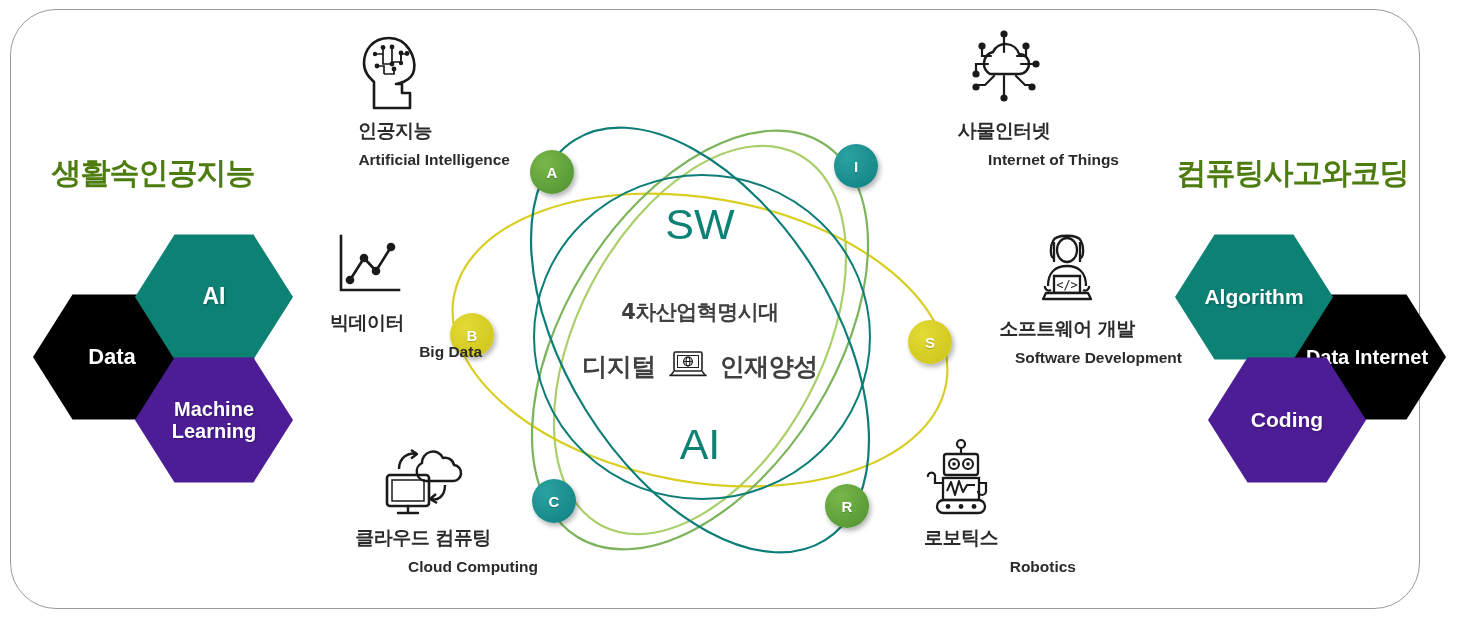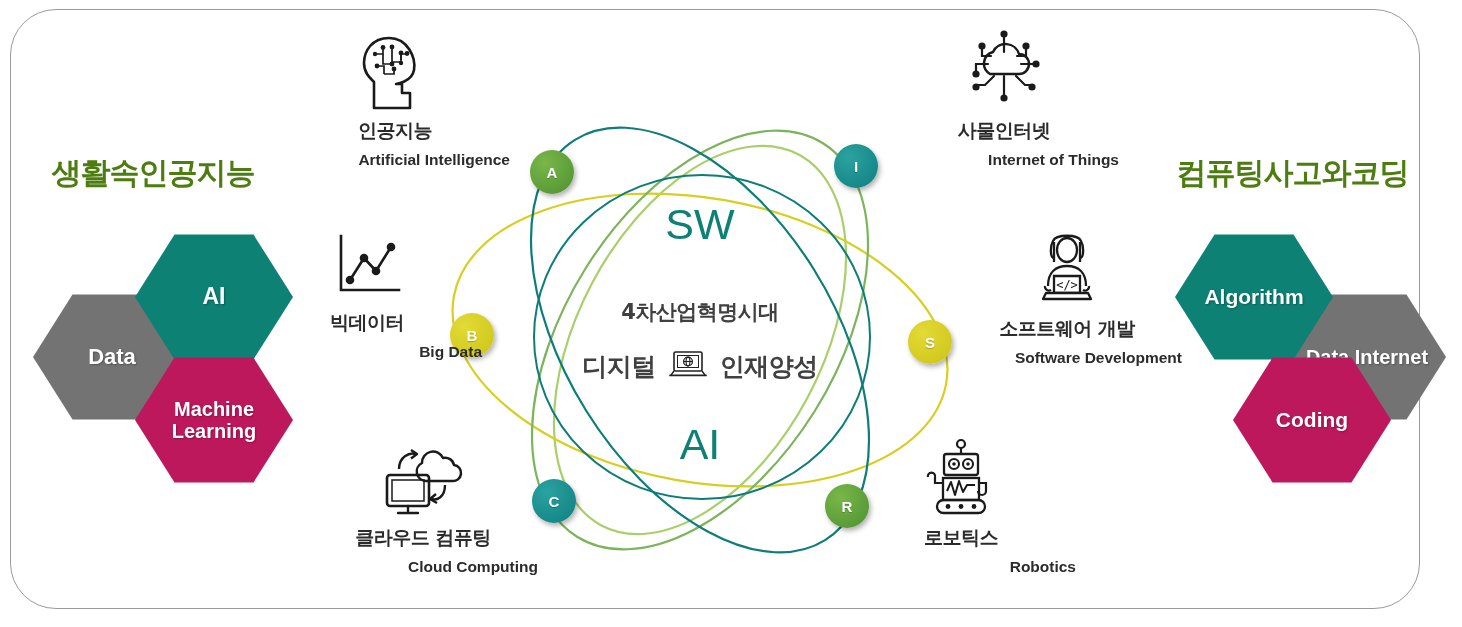--- a/index.html
+++ b/index.html
@@ -29,31 +29,31 @@
   
   .hex{
     position:absolute;
     clip-path:polygon(25% 2%,75% 2%,100% 50%,75% 98%,25% 98%,0% 50%);
     display:flex;align-items:center;justify-content:center;
     text-align:center;color:#ffffff;font-weight:bold;
     text-shadow:1px 1px 2px rgba(0,0,0,.28);
     line-height:1.12;
   }
   .hex-teal{background:#0d8174;}
-  .hex-green{background:#737373;}
-  .hex-yellow{background:#be185d;}
+  .hex-green{background:#000000;}
+  .hex-yellow{background:#4c1d95;}
 
   
   #hex-ai      {left:135px;top:232px;width:158px;height:130px;font-size:23px;}
   #hex-data    {left:33px; top:292px;width:158px;height:130px;font-size:22px;}
   #hex-ml      {left:135px;top:355px;width:158px;height:130px;font-size:20px;}
   
   #hex-algo    {left:1175px;top:232px;width:158px;height:130px;font-size:21px;}
   #hex-ds      {left:1288px;top:292px;width:158px;height:130px;font-size:20px;}
-  #hex-coding  {left:1233px;top:355px;width:158px;height:130px;font-size:21px;}
+  #hex-coding  {left:1208px;top:355px;width:158px;height:130px;font-size:21px;}
 
   
   #orbits{position:absolute;left:415px;top:105px;width:570px;height:470px;}
 
   
   .core-tag{
     position:absolute;color:#0d8174;font-weight:500;
     font-family:"Liberation Sans",sans-serif;
     text-align:center;white-space:nowrap;
   }

